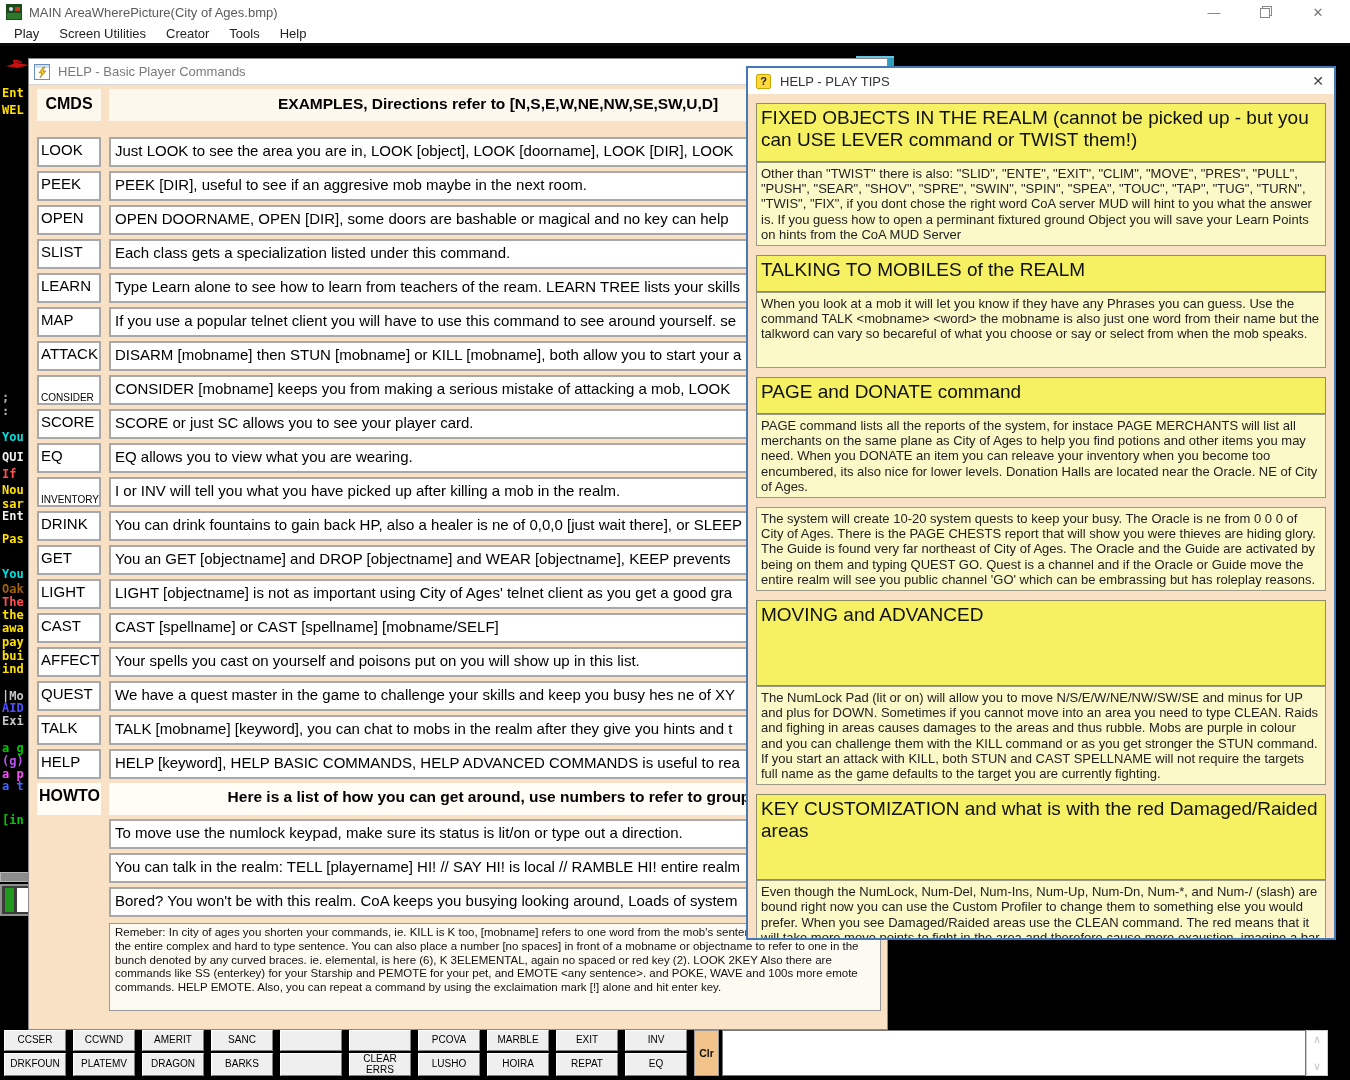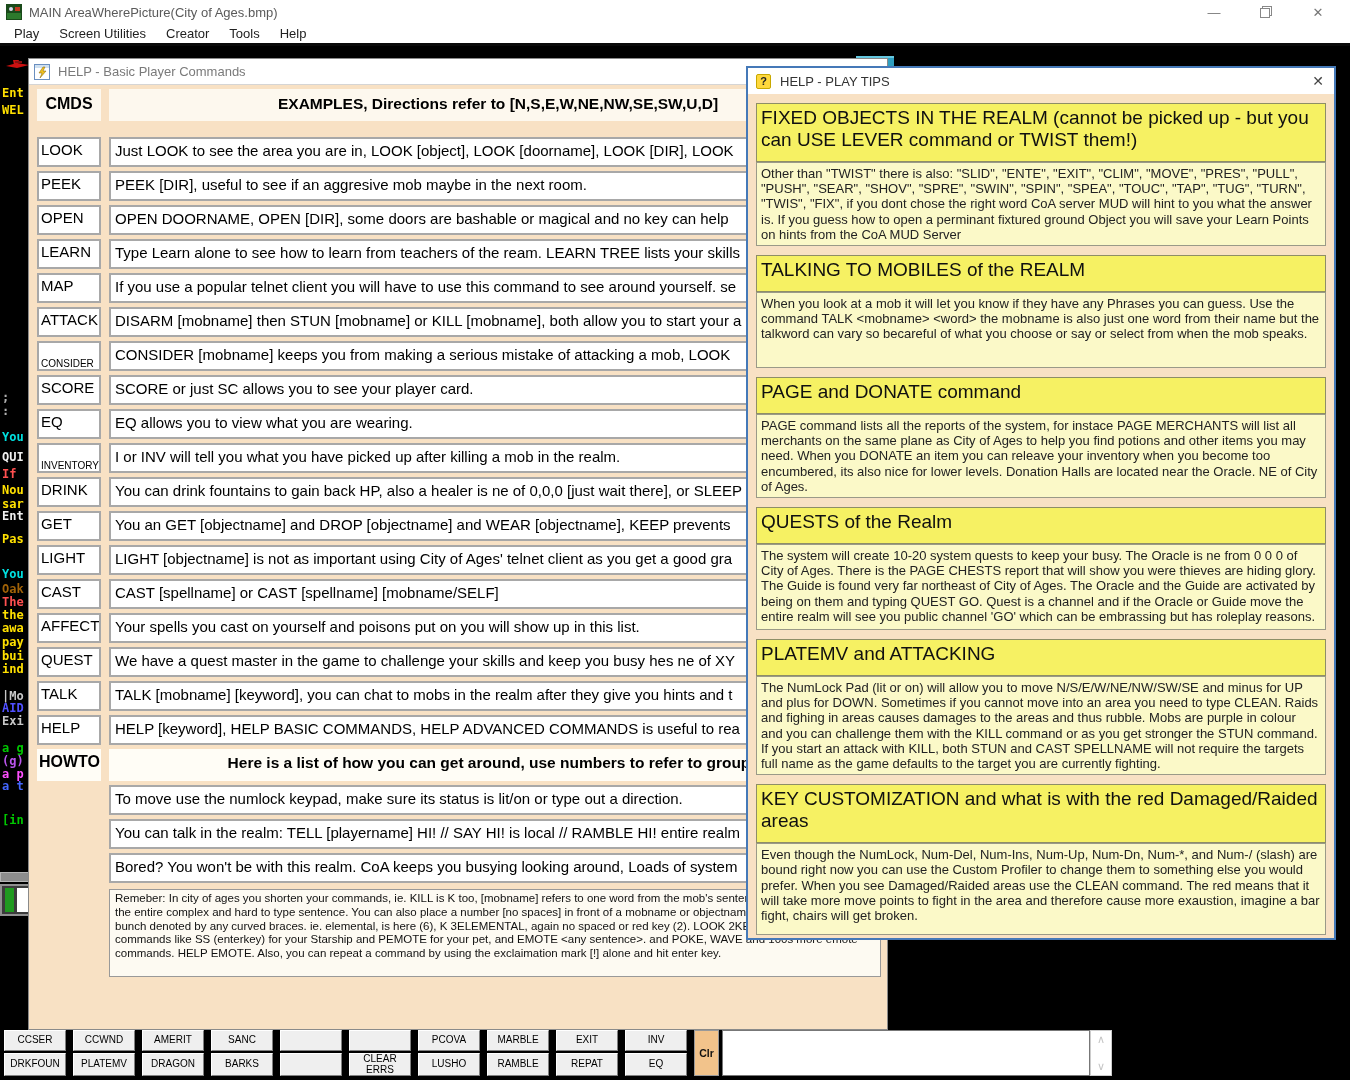--- a/index.html
+++ b/index.html
@@ -58,21 +58,21 @@
   .tip-body{background:#fbf9c8;border:1px solid #9a9a88;font-size:13px;line-height:1.17;padding:3px 4px;margin-bottom:9px;color:#222}
   .tips-content>:nth-child(2){min-height:66px}
   .tips-content>:nth-child(4){min-height:76px}
   .tips-content>:nth-child(6){min-height:74px}
   .tips-content>:nth-child(8){min-height:86px}
   .tips-content>:nth-child(10){min-height:86px}
   .tips-content>:nth-child(12){min-height:92px}
   .tips-content>:nth-child(14){min-height:88px}
 
   
-  .toolbar{position:absolute;left:0;top:984px;width:1112px;height:46px;display:flex;align-items:flex-end;padding-left:4px;background:#000}
+  .toolbar{position:absolute;left:0;top:984px;width:1328px;height:46px;display:flex;align-items:flex-end;padding-left:4px;background:#000}
   .tb-col{width:62px;margin-right:7px;display:flex;flex-direction:column;gap:2px}
   .tb-btn{height:21px;background:#efefef;border:1px solid #808080;border-top-color:#fff;border-left-color:#fff;font-size:10px;line-height:1.05;color:#000;overflow:hidden;font-family:"Liberation Sans",sans-serif;padding:0}
   .tb-btn.bottom{height:23px}
   .clr-btn{width:25px;height:46px;background:#f2c38b;border:1px solid #999;font-size:10.5px;font-weight:bold;color:#111;font-family:"Liberation Sans",sans-serif}
   .cmd-input{flex:1;height:46px;background:#fff;border:1px solid #777;margin-left:3px}
   .tb-scroll{width:22px;height:46px;background:#fff;border:1px solid #ccc;display:flex;flex-direction:column;justify-content:space-between;align-items:center;color:#c5c5c5;font-size:11px;padding:2px 0}
 </style>
 </head>
 <body>
 
@@ -168,20 +168,24 @@
             </div>
             <div class="cmd-row">
               <div class="cmd-label">PEEK</div>
               <div class="cmd-desc">PEEK [DIR], useful to see if an aggresive mob maybe in the next room.</div>
             </div>
             <div class="cmd-row">
               <div class="cmd-label">OPEN</div>
               <div class="cmd-desc">OPEN DOORNAME, OPEN [DIR], some doors are bashable or magical and no key can help</div>
             </div>
             <div class="cmd-row">
+              <div class="cmd-label">SLIST</div>
+              <div class="cmd-desc">Each class gets a specialization listed under this command.</div>
+            </div>
+            <div class="cmd-row">
               <div class="cmd-label">LEARN</div>
               <div class="cmd-desc">Type Learn alone to see how to learn from teachers of the ream. LEARN TREE lists your skills</div>
             </div>
             <div class="cmd-row">
               <div class="cmd-label">MAP</div>
               <div class="cmd-desc">If you use a popular telnet client you will have to use this command to see around yourself. se</div>
             </div>
             <div class="cmd-row">
               <div class="cmd-label">ATTACK</div>
               <div class="cmd-desc">DISARM [mobname] then STUN [mobname] or KILL [mobname], both allow you to start your a</div>
@@ -260,23 +264,22 @@
         <span class="tips-title">HELP - PLAY TIPS</span>
         <span class="tips-close">✕</span>
       </div>
       <div class="tips-content" id="tips-sections">
           <div class="tip-heading">FIXED OBJECTS IN THE REALM (cannot be picked up - but you can USE LEVER command or TWIST them!)</div>
           <div class="tip-body">Other than "TWIST" there is also: "SLID", "ENTE", "EXIT", "CLIM", "MOVE", "PRES", "PULL", "PUSH", "SEAR", "SHOV", "SPRE", "SWIN", "SPIN", "SPEA", "TOUC", "TAP", "TUG", "TURN", "TWIS", "FIX", if you dont chose the right word CoA server MUD will hint to you what the answer is. If you guess how to open a perminant fixtured ground Object you will save your Learn Points on hints from the CoA MUD Server</div>
           <div class="tip-heading">TALKING TO MOBILES of the REALM</div>
           <div class="tip-body">When you look at a mob it will let you know if they have any Phrases you can guess. Use the command TALK &lt;mobname&gt; &lt;word&gt; the mobname is also just one word from their name but the talkword can vary so becareful of what you choose or say or select from when the mob speaks.</div>
           <div class="tip-heading">PAGE and DONATE command</div>
           <div class="tip-body">PAGE command lists all the reports of the system, for instace PAGE MERCHANTS will list all merchants on the same plane as City of Ages to help you find potions and other items you may need. When you DONATE an item you can releave your inventory when you become too encumbered, its also nice for lower levels. Donation Halls are located near the Oracle. NE of City of Ages.</div>
-          <div class="tip-heading">QUESTS of the Realm</div>
           <div class="tip-body">The system will create 10-20 system quests to keep your busy. The Oracle is ne from 0 0 0 of City of Ages. There is the PAGE CHESTS report that will show you were thieves are hiding glory. The Guide is found very far northeast of City of Ages. The Oracle and the Guide are activated by being on them and typing QUEST GO. Quest is a channel and if the Oracle or Guide move the entire realm will see you public channel 'GO' which can be embrassing but has roleplay reasons.</div>
-          <div class="tip-heading">PLATEMV and ATTACKING</div>
+          <div class="tip-heading">MOVING and ADVANCED</div>
           <div class="tip-body">The NumLock Pad (lit or on) will allow you to move N/S/E/W/NE/NW/SW/SE and minus for UP and plus for DOWN. Sometimes if you cannot move into an area you need to type CLEAN. Raids and fighing in areas causes damages to the areas and thus rubble. Mobs are purple in colour and you can challenge them  with the KILL command or as you get stronger the STUN command. If you start an attack with KILL, both STUN and CAST SPELLNAME will not require the targets full name as the game defaults to the target you are currently fighting.</div>
           <div class="tip-heading">KEY CUSTOMIZATION and what is with the red Damaged/Raided areas</div>
           <div class="tip-body">Even though the NumLock, Num-Del, Num-Ins, Num-Up, Num-Dn, Num-*, and Num-/ (slash) are bound right now you can use the Custom Profiler to change them to something else you would prefer. When you see Damaged/Raided areas use the CLEAN command. The red means that it will take more move points to fight in the area and therefore cause more exaustion, imagine a bar fight, chairs will get broken.</div>
           <div class="tip-heading">OTHER THAN COMMAND SKILLS THERE IS: RELOADING WEAR SKILLS / ACTIVATE SKILLS / PASSIVE SKILLS</div>
           <div class="tip-body">There is a special skill in the game called RELOAD skills. Some objects have hidden skills on them and the only way to know if you found an item like this is to type RELOAD, REMOVE ITEM and then WEAR ITEM back on or to CAST IDENTIFY on the item to see if the skill is on it. Some of these skills are hard to find items. ACTIVATE skills you need to be a bit patient with, they are tricky, if you run an activate and it doesn't activate you cannot just run it again or else you get a penality for running it too many times. There are also PASSIVE skills, learn and use.</div>
         </div>
     </div>
 
     <div class="toolbar">
       <div id="toolbar-buttons" style="display:flex">
@@ -303,21 +306,21 @@
           <div class="tb-col">
             <button class="tb-btn top"></button>
             <button class="tb-btn bottom">CLEAR ERRS</button>
           </div>
           <div class="tb-col">
             <button class="tb-btn top">PCOVA</button>
             <button class="tb-btn bottom">LUSHO</button>
           </div>
           <div class="tb-col">
             <button class="tb-btn top">MARBLE</button>
-            <button class="tb-btn bottom">RAMBLE</button>
+            <button class="tb-btn bottom">HOIRA</button>
           </div>
           <div class="tb-col">
             <button class="tb-btn top">EXIT</button>
             <button class="tb-btn bottom">REPAT</button>
           </div>
           <div class="tb-col">
             <button class="tb-btn top">INV</button>
             <button class="tb-btn bottom">EQ</button>
           </div>
         </div>

